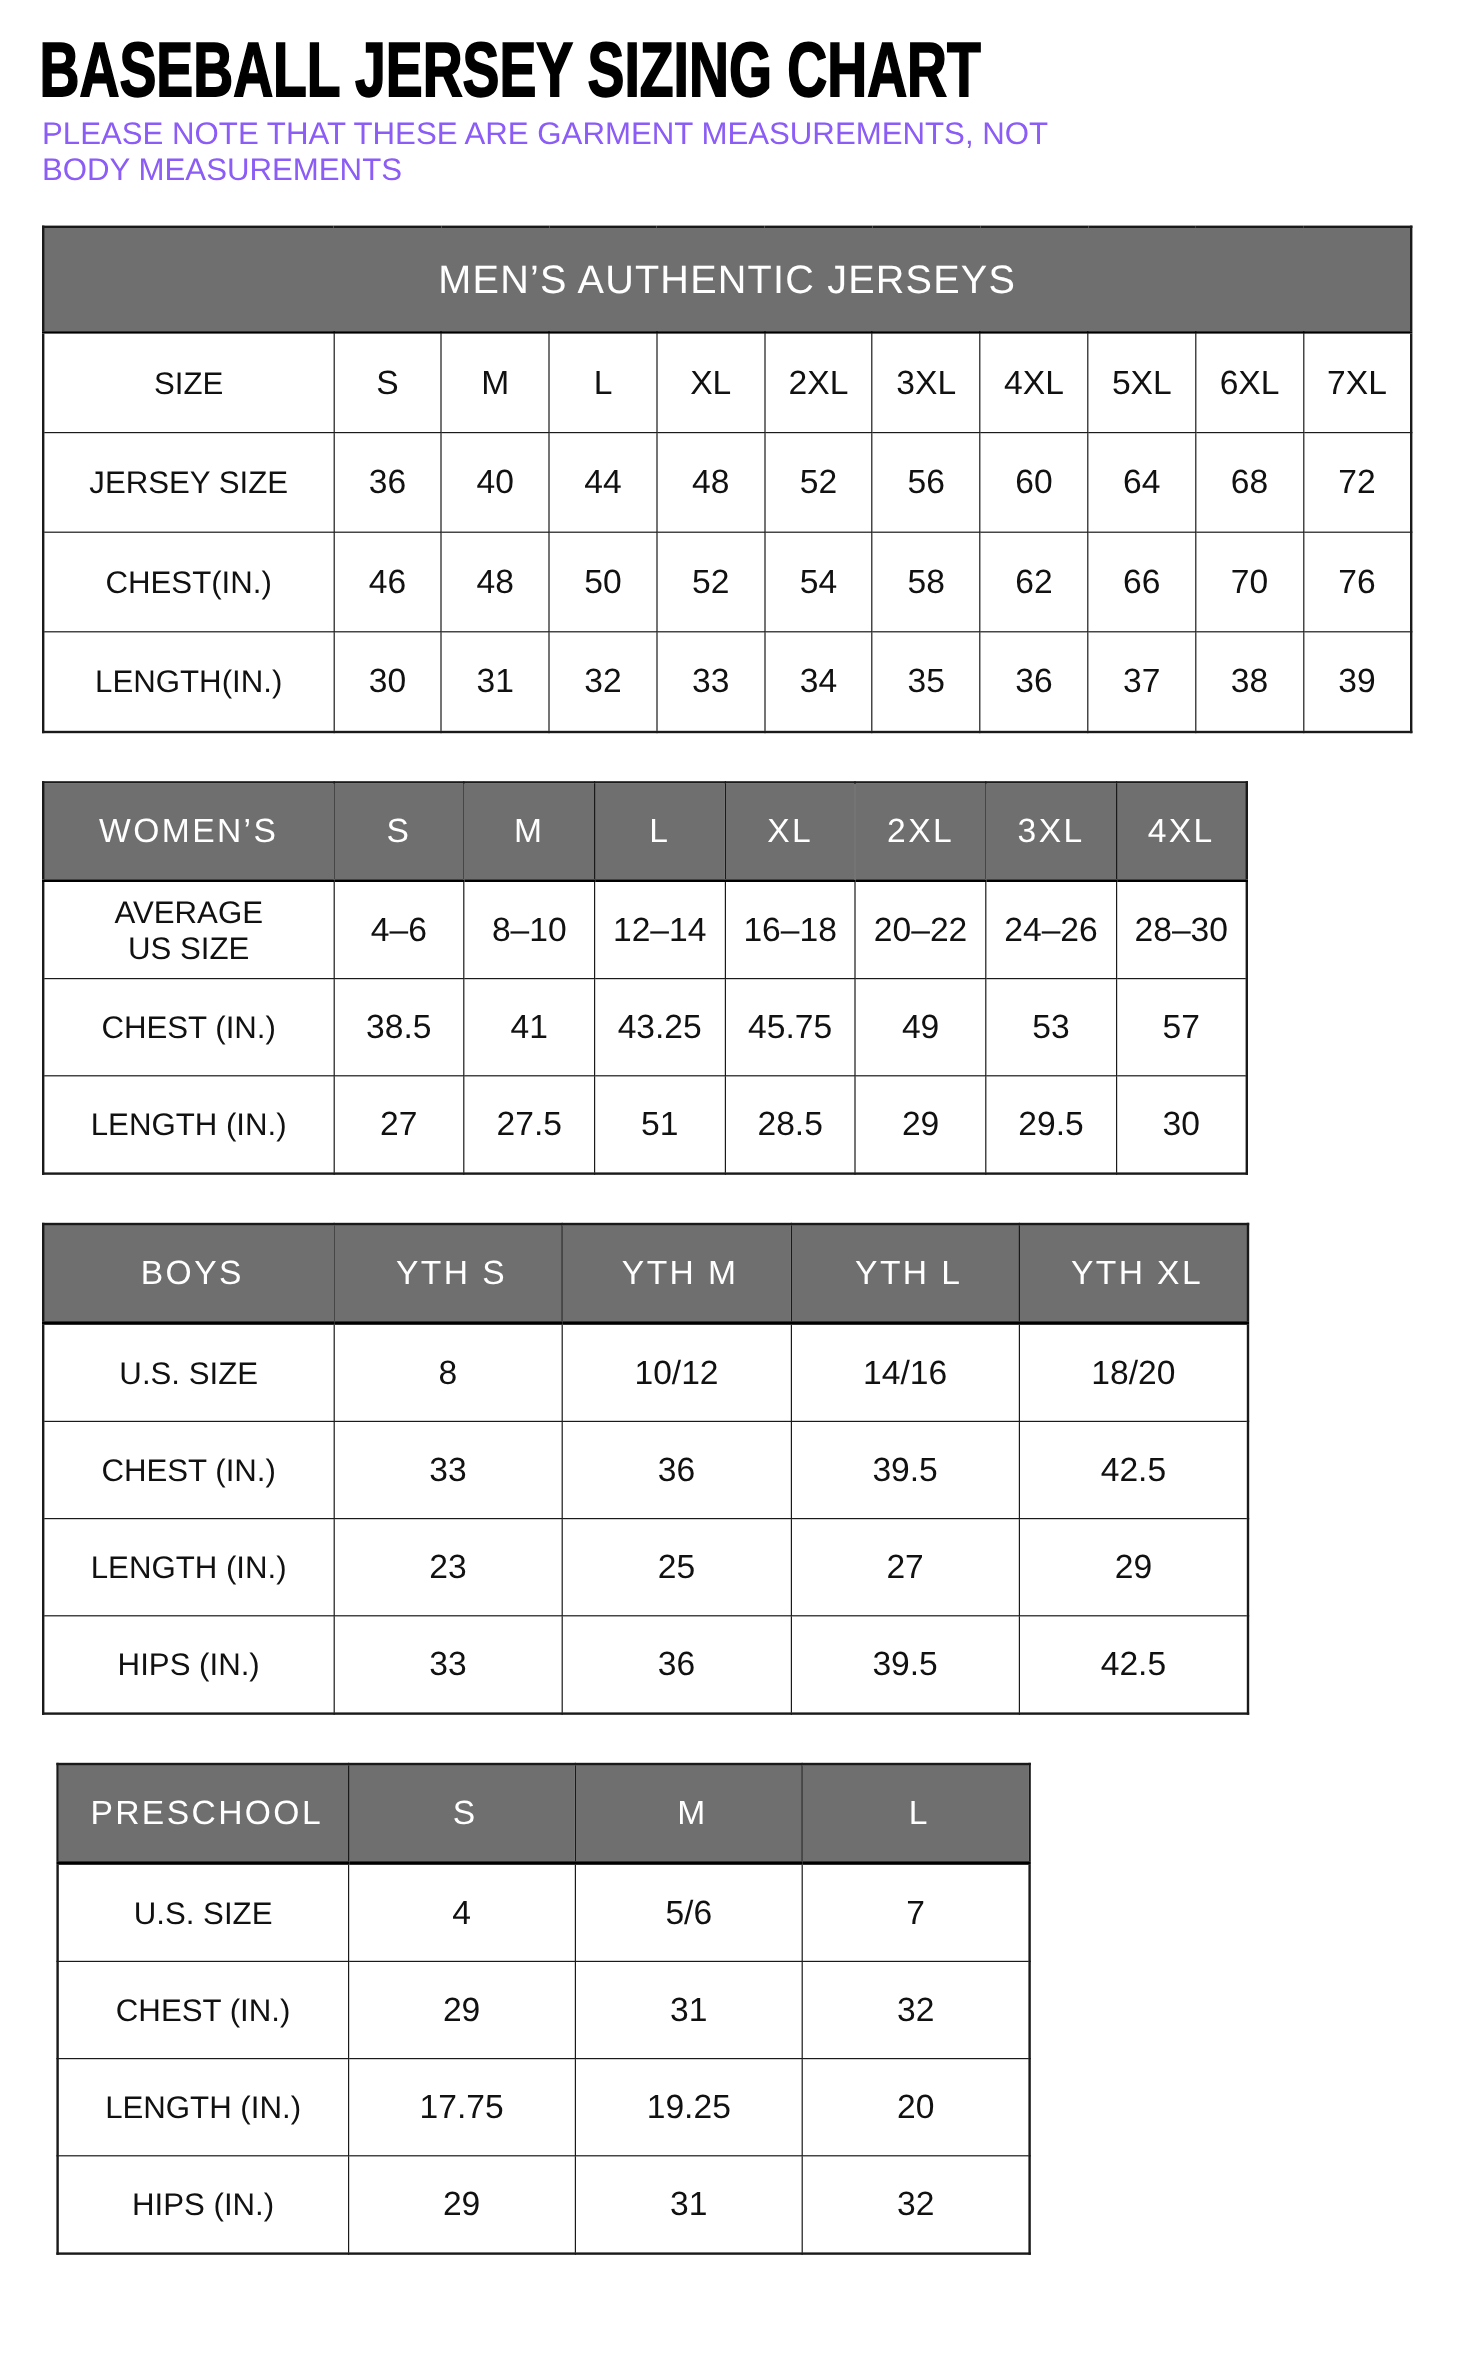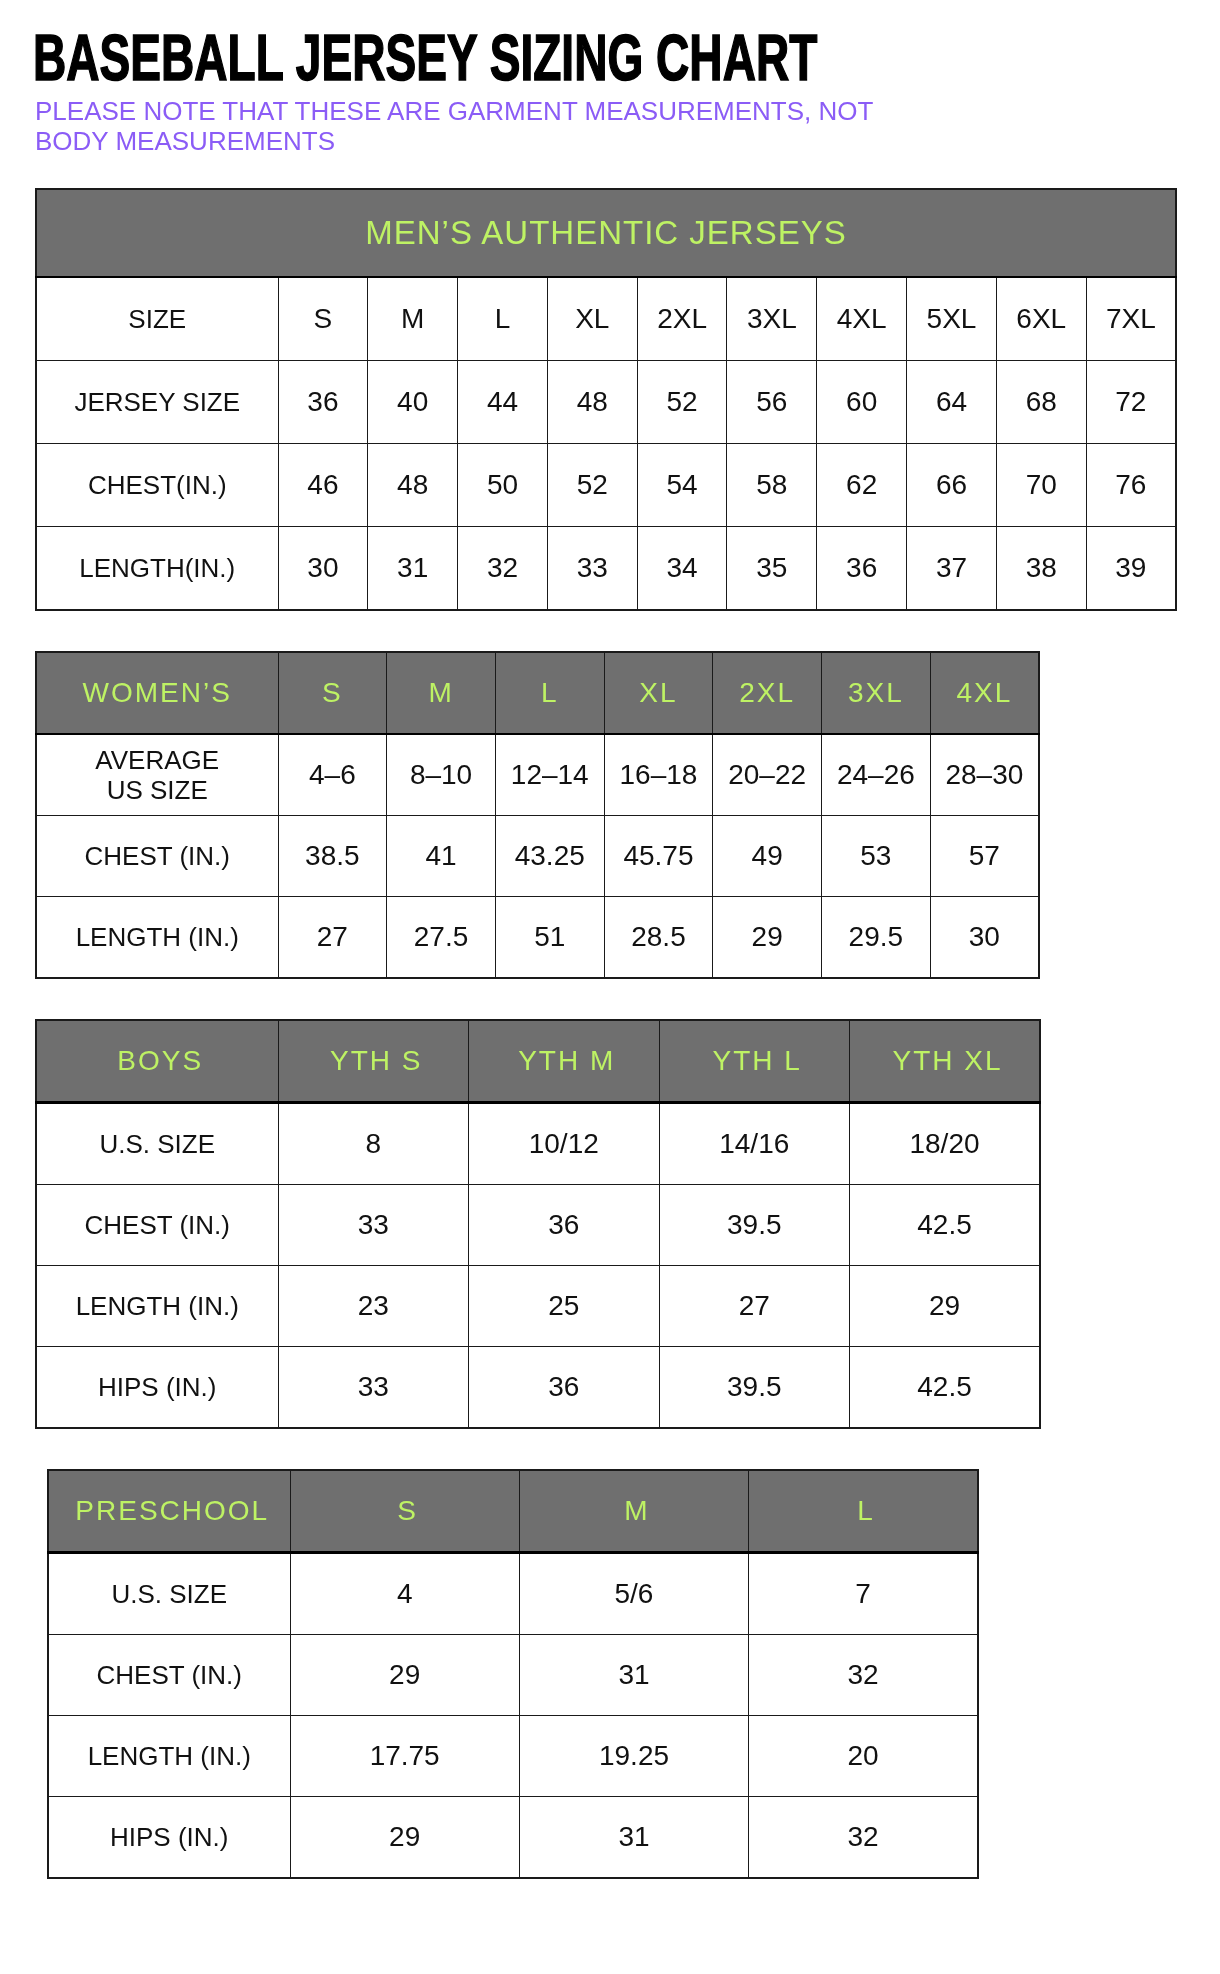--- a/index.html
+++ b/index.html
@@ -46,29 +46,29 @@
     text-align: center;
     vertical-align: middle;
     padding: 0 4px;
     overflow: hidden;
   }
   .labelcol { width: 242px; }
 
   #t-mens      { width: 1142px; }
   #t-womens    { width: 1005px; }
   #t-boys      { width: 1006px; }
-  #t-preschool { width: 932px; margin-left: 47px;  }
+  #t-preschool { width: 812px; margin-left: 47px;  }
 
   .tbl td { height: 80px; font-size: 28px; }
   #t-mens td { height: 82px; }
   .tbl td.lbl { font-size: 26px; white-space: pre-line; line-height: 30px; }
 
   th.gray {
     background: #6f6f6f;
-    color: #bef264;
+    color: #ffffff;
     font-weight: 400;
     font-size: 28px;
     height: 80px;
     letter-spacing: 2px;
   }
   th.merged {
     height: 86px;
     font-size: 33px;
     letter-spacing: 1px;
   }

